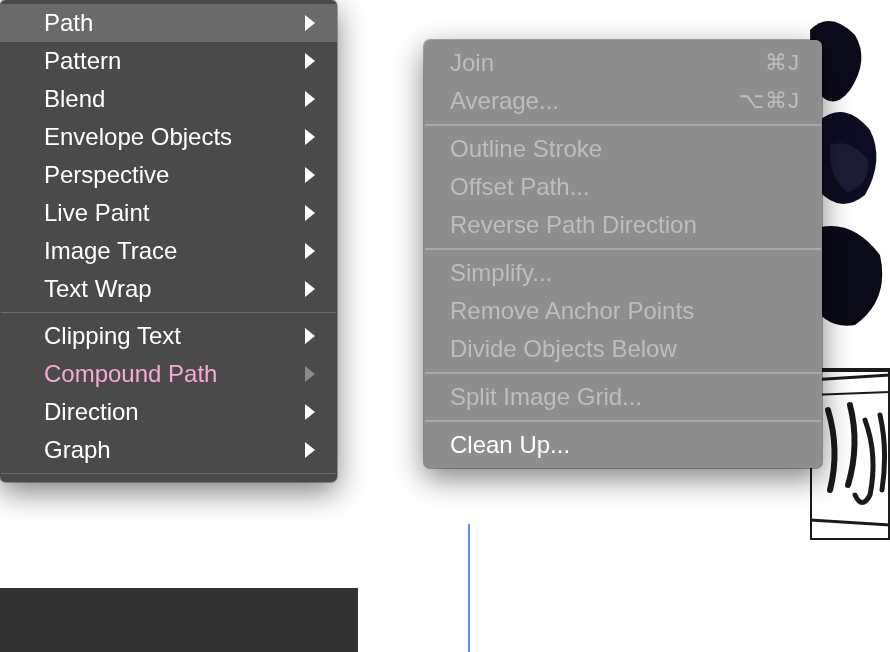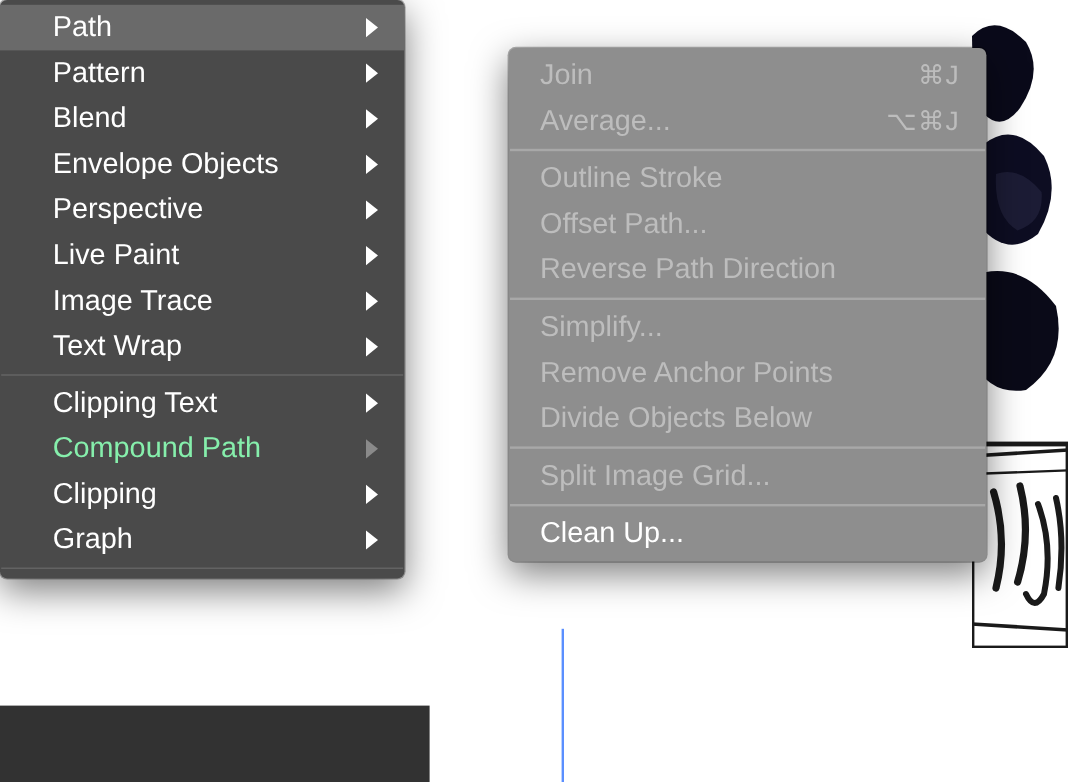--- a/index.html
+++ b/index.html
@@ -82,21 +82,21 @@
       min-height: 37px;
     }
     .menu-sub .menu-item {
       padding-left: 26px;
       padding-right: 22px;
     }
     .menu-item.highlighted {
       background: #6a6a6a;
     }
     .menu-item.disabled {
-      color: #86efac;
+      color: #f9a8d4;
     }
     .menu-sub .menu-item {
       color: #e8e8e8;
     }
     .menu-sub .menu-item.disabled {
       color: #bdbdbd;
     }
     .menu-sub .menu-item.active {
       color: #ffffff;
       font-weight: 400;
@@ -193,21 +193,21 @@
 
   <div class="menu-item">
     <span class="label">Clipping Text</span>
     <span class="chevron"></span>
   </div>
   <div class="menu-item disabled">
     <span class="label">Compound Path</span>
     <span class="chevron"></span>
   </div>
   <div class="menu-item">
-    <span class="label">Clipping</span>
+    <span class="label">Direction</span>
     <span class="chevron"></span>
   </div>
   <div class="menu-item">
     <span class="label">Graph</span>
     <span class="chevron"></span>
   </div>
   <div class="menu-divider"></div>
 
 </div>
 

